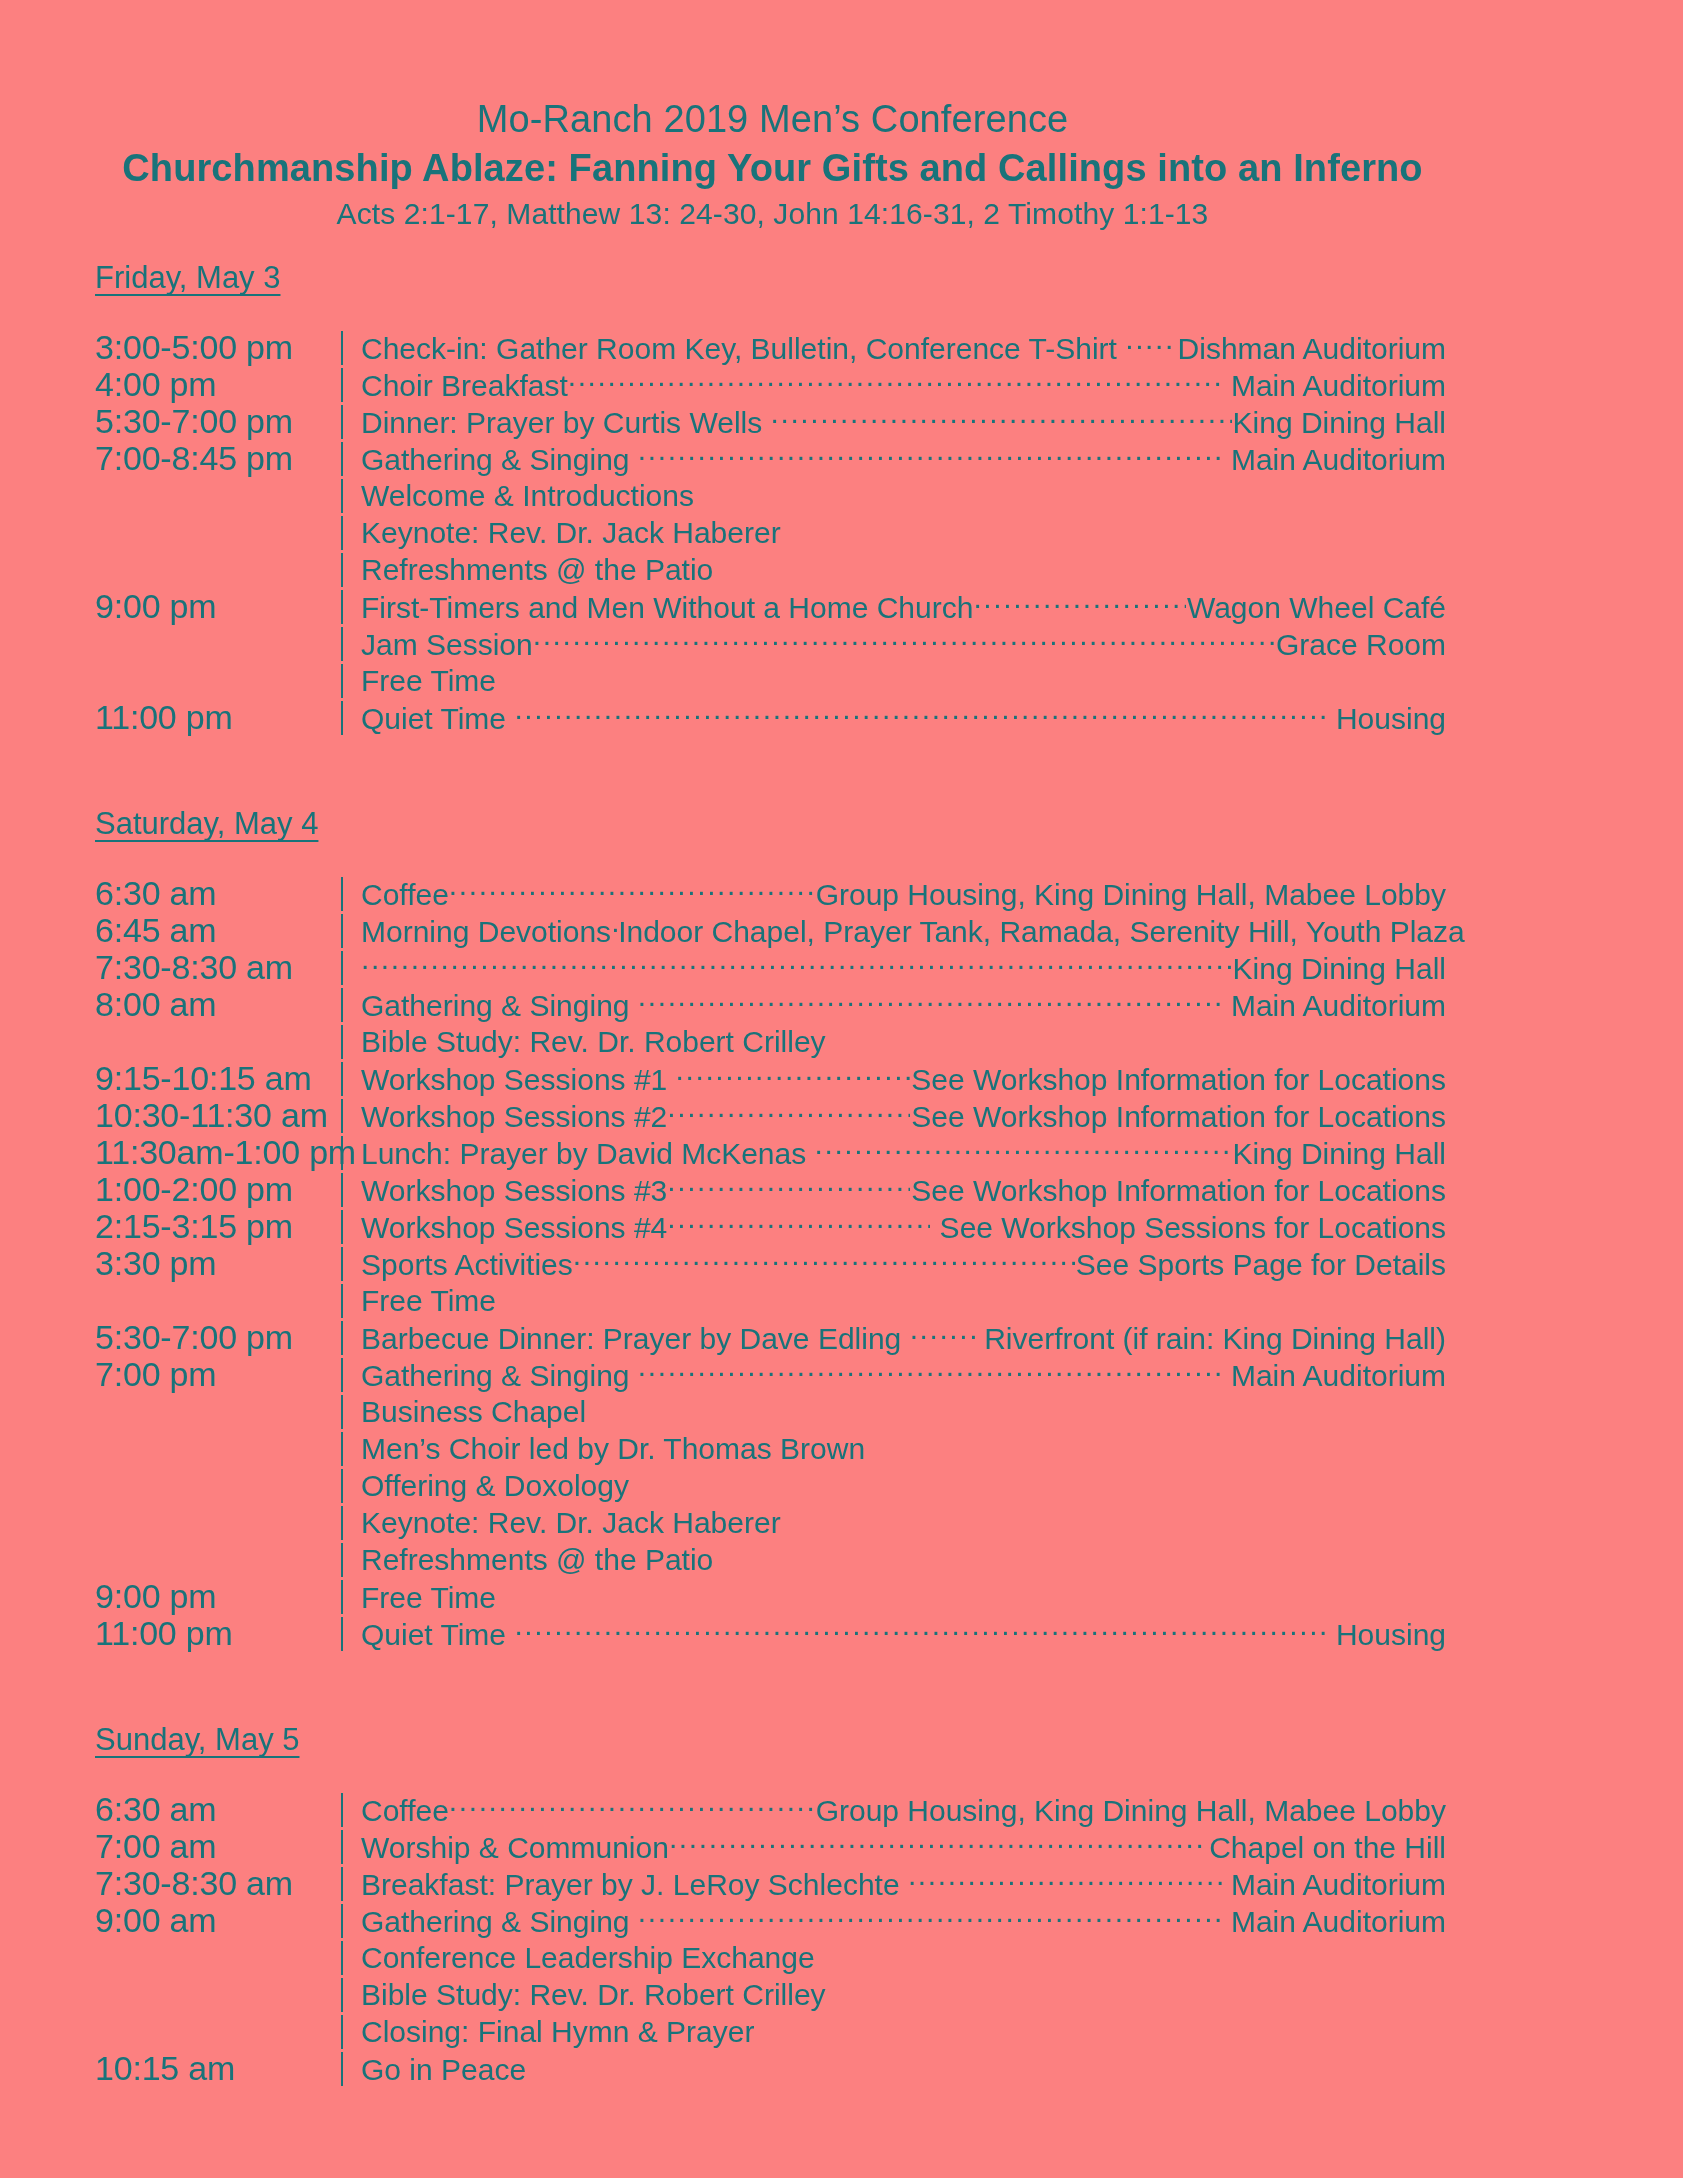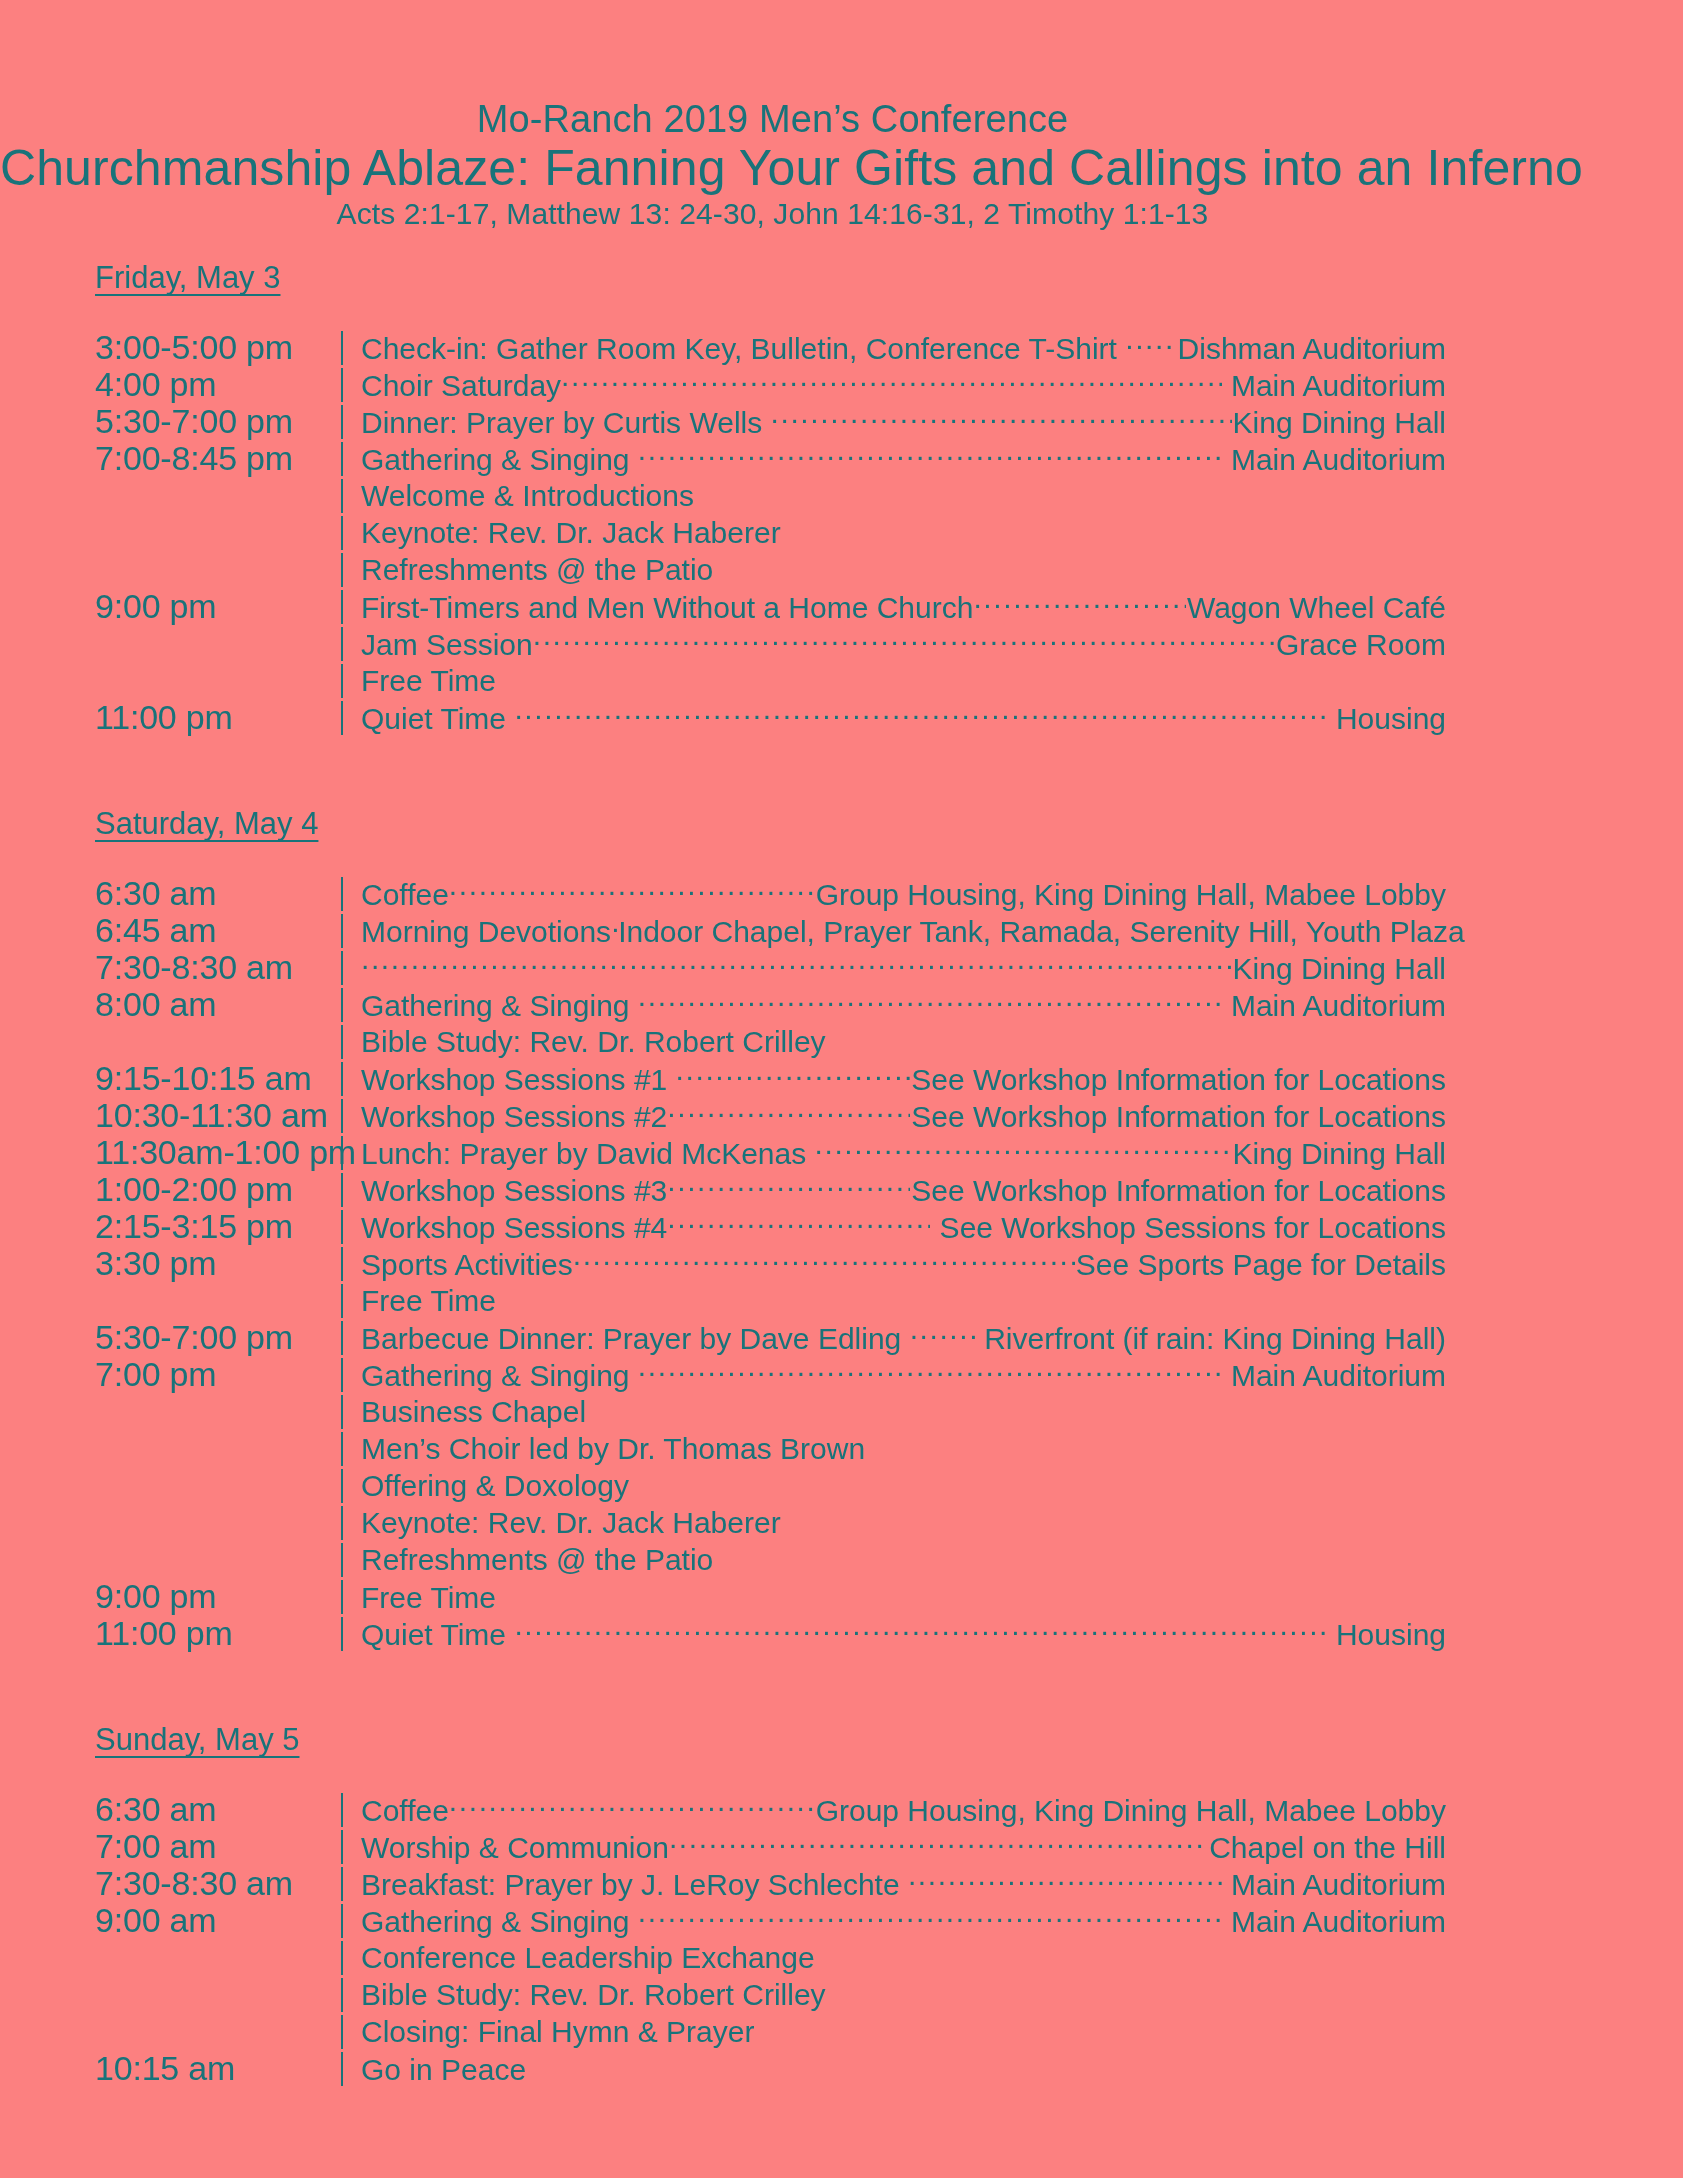--- a/index.html
+++ b/index.html
@@ -27,24 +27,25 @@
     text-align: center;
     padding-top: 95px;
   }
   .title-line-1 {
     font-size: 38px;
     line-height: 48px;
     letter-spacing: 0.1px;
     white-space: pre;
   }
   .title-line-2 {
-    font-size: 50px;
+    font-size: 38px;
     line-height: 50px;
     letter-spacing: 0.1px;
     white-space: pre;
+    font-weight: bold;
   }
   .title-line-3 {
     font-size: 30px;
     line-height: 42px;
     letter-spacing: 0.1px;
     white-space: pre;
   }
 
   
   .schedule {
@@ -156,21 +157,21 @@
             <div class="desc-cell">
               <span class="desc-text">Check-in: Gather Room Key, Bulletin, Conference T-Shirt </span>
               <span class="leader"></span>
               <span class="loc-text">Dishman Auditorium</span>
             </div>
           </div>
           <div class="row">
             <div class="time-cell">4:00 pm</div>
             <div class="bar-cell"></div>
             <div class="desc-cell">
-              <span class="desc-text">Choir Saturday</span>
+              <span class="desc-text">Choir Breakfast</span>
               <span class="leader"></span>
               <span class="loc-text"> Main Auditorium</span>
             </div>
           </div>
           <div class="row">
             <div class="time-cell">5:30-7:00 pm</div>
             <div class="bar-cell"></div>
             <div class="desc-cell">
               <span class="desc-text">Dinner: Prayer by Curtis Wells </span>
               <span class="leader"></span>

